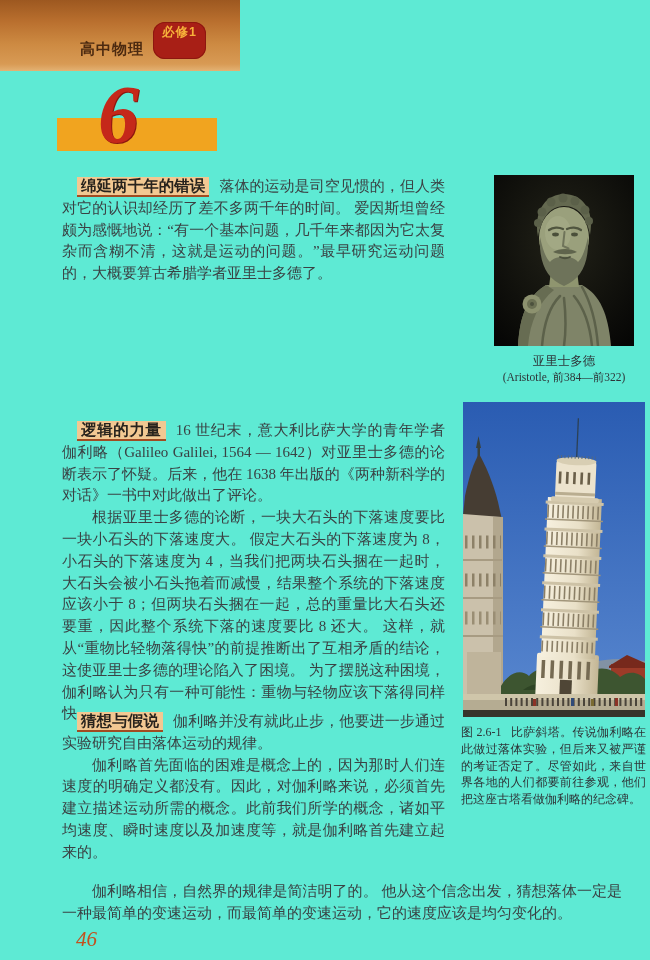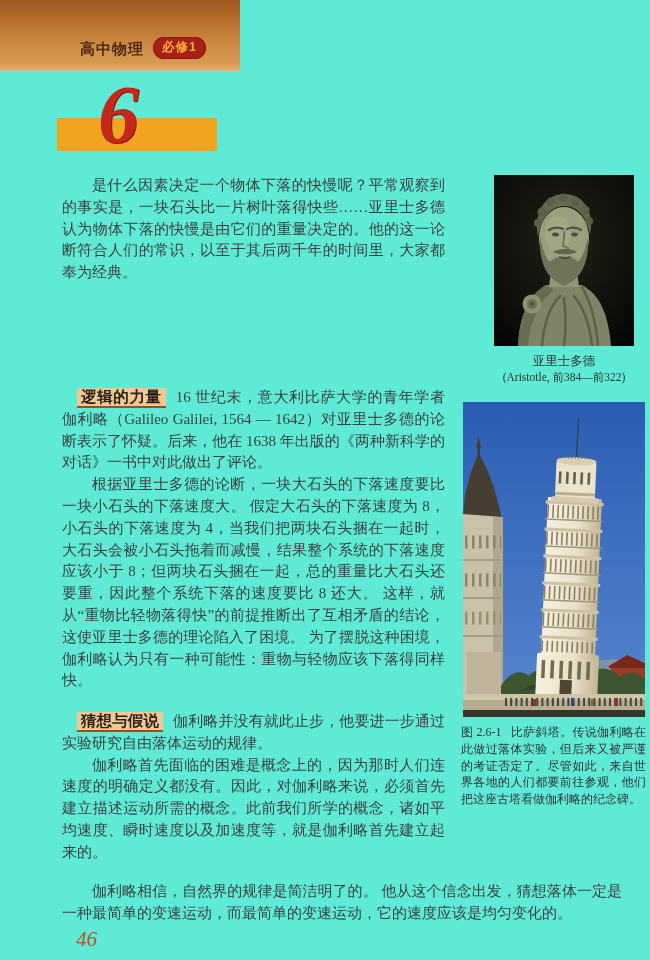--- a/index.html
+++ b/index.html
@@ -6,36 +6,36 @@
   .page{position:relative;width:650px;height:960px;background:#5eead4;overflow:hidden;
         font-family:"Liberation Serif", serif;color:#3a4244;}
   
   .header-block{position:absolute;left:0;top:0;width:240px;height:71px;
     background:linear-gradient(180deg,#9d5820 0%,#b96f2e 30%,#cd8a42 62%,#d89a54 90%,#e3b274 100%);
     display:flex;align-items:flex-end;justify-content:flex-end;
     padding:0 34px 12px 0;box-sizing:border-box;}
   .series{font-family:"Liberation Sans",sans-serif;font-weight:bold;font-size:15px;color:#4c2a10;letter-spacing:1px;}
   .badge{margin-left:9px;background:#a81f16;border-radius:50%/50%;border-radius:12px;
     color:#f6b13a;font-family:"Liberation Sans",sans-serif;font-weight:bold;font-size:12.5px;
-    padding:2px 9px 3px 9px;letter-spacing:1px;box-shadow:inset 0 0 0 1px #8d170f;}
+    padding:2px 9px 18px 9px;letter-spacing:1px;box-shadow:inset 0 0 0 1px #8d170f;}
   
   .gold-bar{position:absolute;left:57px;top:118px;width:160px;height:33px;background:#f1a41f;}
   .red-banner{position:absolute;left:202px;top:115px;width:341px;height:43px;background:#b2251c;
     border-radius:0 22px 22px 0;display:flex;align-items:center;justify-content:center;}
   .chapter-title{color:#fdf6ec;font-family:"Liberation Sans",sans-serif;font-weight:bold;
     font-style:italic;font-size:23px;letter-spacing:1.5px;white-space:nowrap;
     text-shadow:1px 1px 0 #7e150e;}
   .chapter-number{position:absolute;left:98px;top:74px;font-size:82px;line-height:1;
     font-family:"Liberation Serif",serif;font-weight:bold;font-style:italic;color:#c5281a;
     text-shadow:1px 1px 0 #8d170f;}
   
   .sec{position:absolute;left:62px;width:383px;font-size:15px;line-height:21.8px;
     text-align:justify;}
   .sec p{margin:0;}
-  .sec1{top:175px;} .sec2{top:386px;} .sec3{top:710px;}
+  .sec1{top:175px;} .sec2{top:419px;} .sec3{top:710px;}
   .lead{text-indent:1em;}
   .body-p{text-indent:2em;}
   .sec-heading{font-family:"Liberation Sans",sans-serif;font-weight:bold;color:#28231d;
     background:#f2c892;border-bottom:2.5px solid #a04c22;padding:0 4px 1px 4px;margin-right:10px;
     font-size:15.5px;}
   .closing{position:absolute;left:62px;top:881px;width:560px;margin:0;font-size:15px;
     line-height:21.8px;text-align:justify;text-indent:2em;}
   
   .fig{position:absolute;margin:0;}
   .fig-aristotle{left:478px;top:175px;width:140px;padding-left:16px;}
@@ -58,21 +58,21 @@
 
   <div class="header-block">
     <span class="series">高中物理</span>
     <span class="badge">必修1</span>
   </div>
 
   <div class="gold-bar"></div>
   <div class="chapter-number">6</div>
 
   <section class="sec sec1">
-    <p class="body-p">是什么因素决定一个物体下落的快慢呢？平常观察到的事实是，一块石头比一片树叶落得快些……亚里士多德认为物体下落的快慢是由它们的重量决定的。他的这一论断符合人们的常识，以至于其后两千年的时间里，大家都奉为经典。</p>
+    <p class="lead"><span class="sec-heading">绵延两千年的错误</span><span>落体的运动是司空见惯的，但人类对它的认识却经历了差不多两千年的时间。 爱因斯坦曾经颇为感慨地说：“有一个基本问题，几千年来都因为它太复杂而含糊不清，这就是运动的问题。”最早研究运动问题的，大概要算古希腊学者亚里士多德了。</span></p>
   </section>
 
   <section class="sec sec2">
     <p class="lead"><span class="sec-heading">逻辑的力量</span><span>16 世纪末，意大利比萨大学的青年学者伽利略（Galileo Galilei, 1564 — 1642）对亚里士多德的论断表示了怀疑。后来，他在 1638 年出版的《两种新科学的对话》一书中对此做出了评论。</span></p>
     <p class="body-p">根据亚里士多德的论断，一块大石头的下落速度要比一块小石头的下落速度大。 假定大石头的下落速度为 8，小石头的下落速度为 4，当我们把两块石头捆在一起时，大石头会被小石头拖着而减慢，结果整个系统的下落速度应该小于 8；但两块石头捆在一起，总的重量比大石头还要重，因此整个系统下落的速度要比 8 还大。 这样，就从“重物比轻物落得快”的前提推断出了互相矛盾的结论，这使亚里士多德的理论陷入了困境。 为了摆脱这种困境，伽利略认为只有一种可能性：重物与轻物应该下落得同样快。</p>
   </section>
 
   <section class="sec sec3">
     <p class="lead"><span class="sec-heading">猜想与假说</span><span>伽利略并没有就此止步，他要进一步通过实验研究自由落体运动的规律。</span></p>
     <p class="body-p">伽利略首先面临的困难是概念上的，因为那时人们连速度的明确定义都没有。因此，对伽利略来说，必须首先建立描述运动所需的概念。此前我们所学的概念，诸如平均速度、瞬时速度以及加速度等，就是伽利略首先建立起来的。</p>

